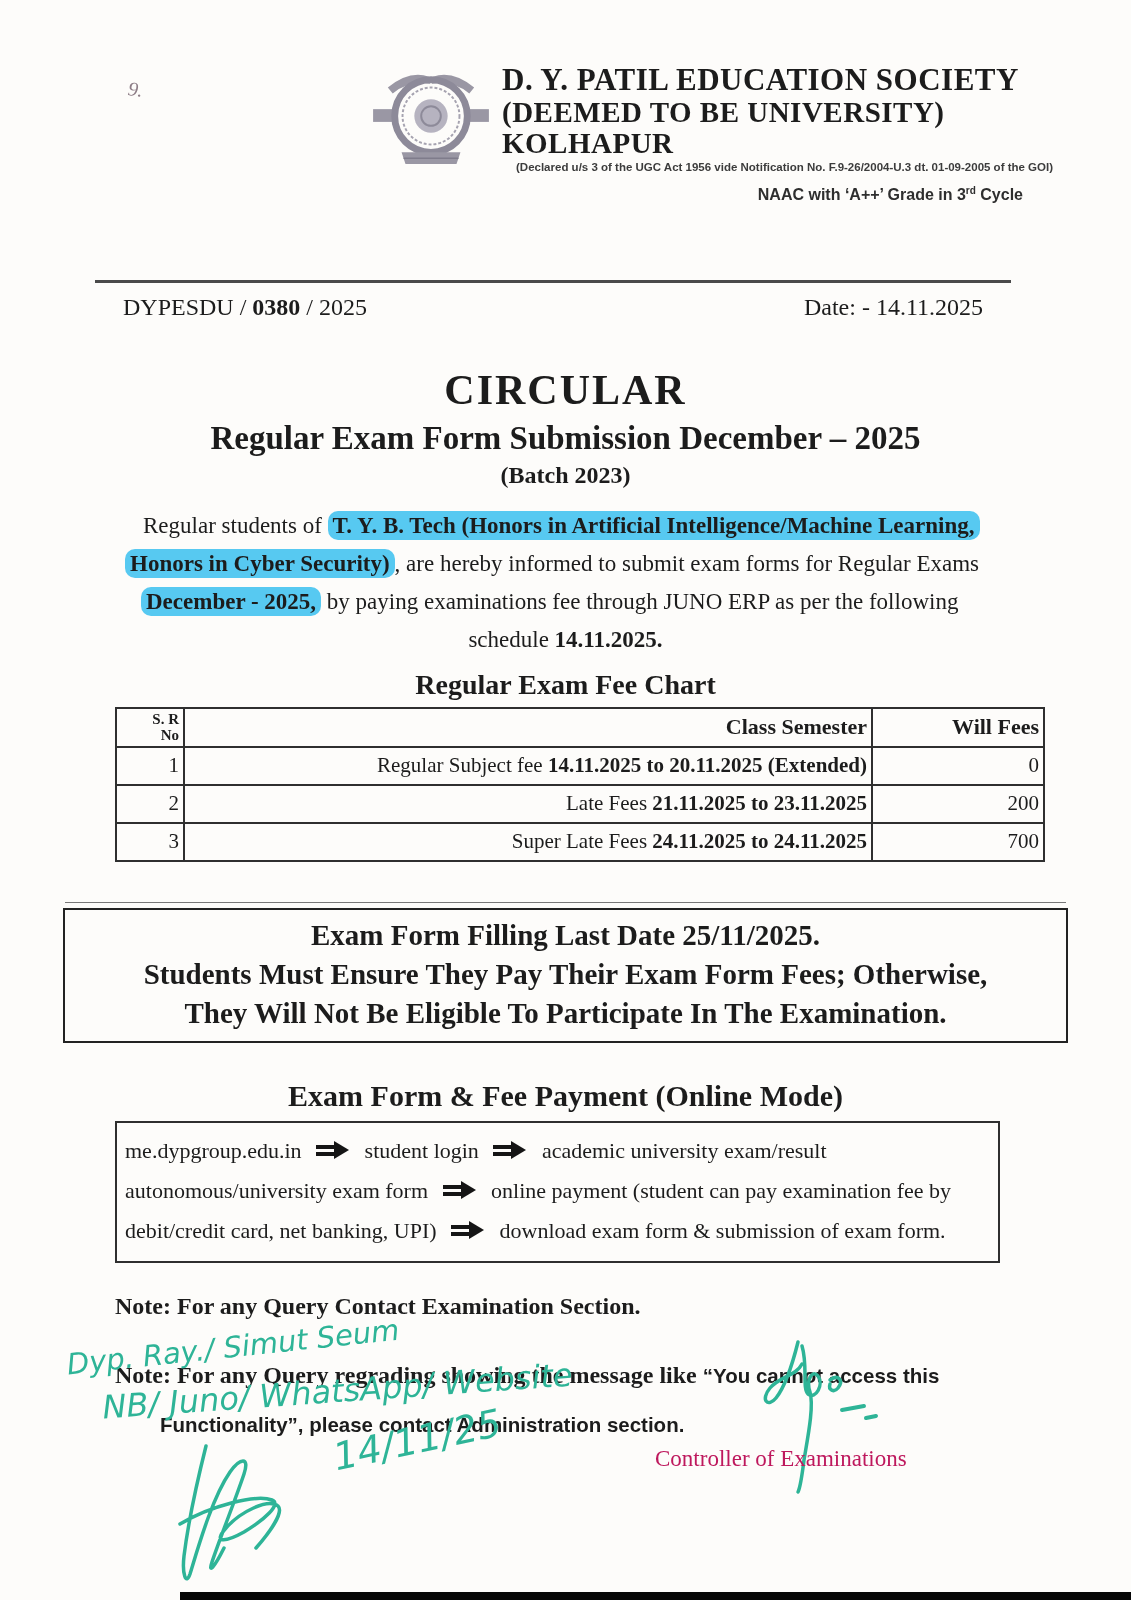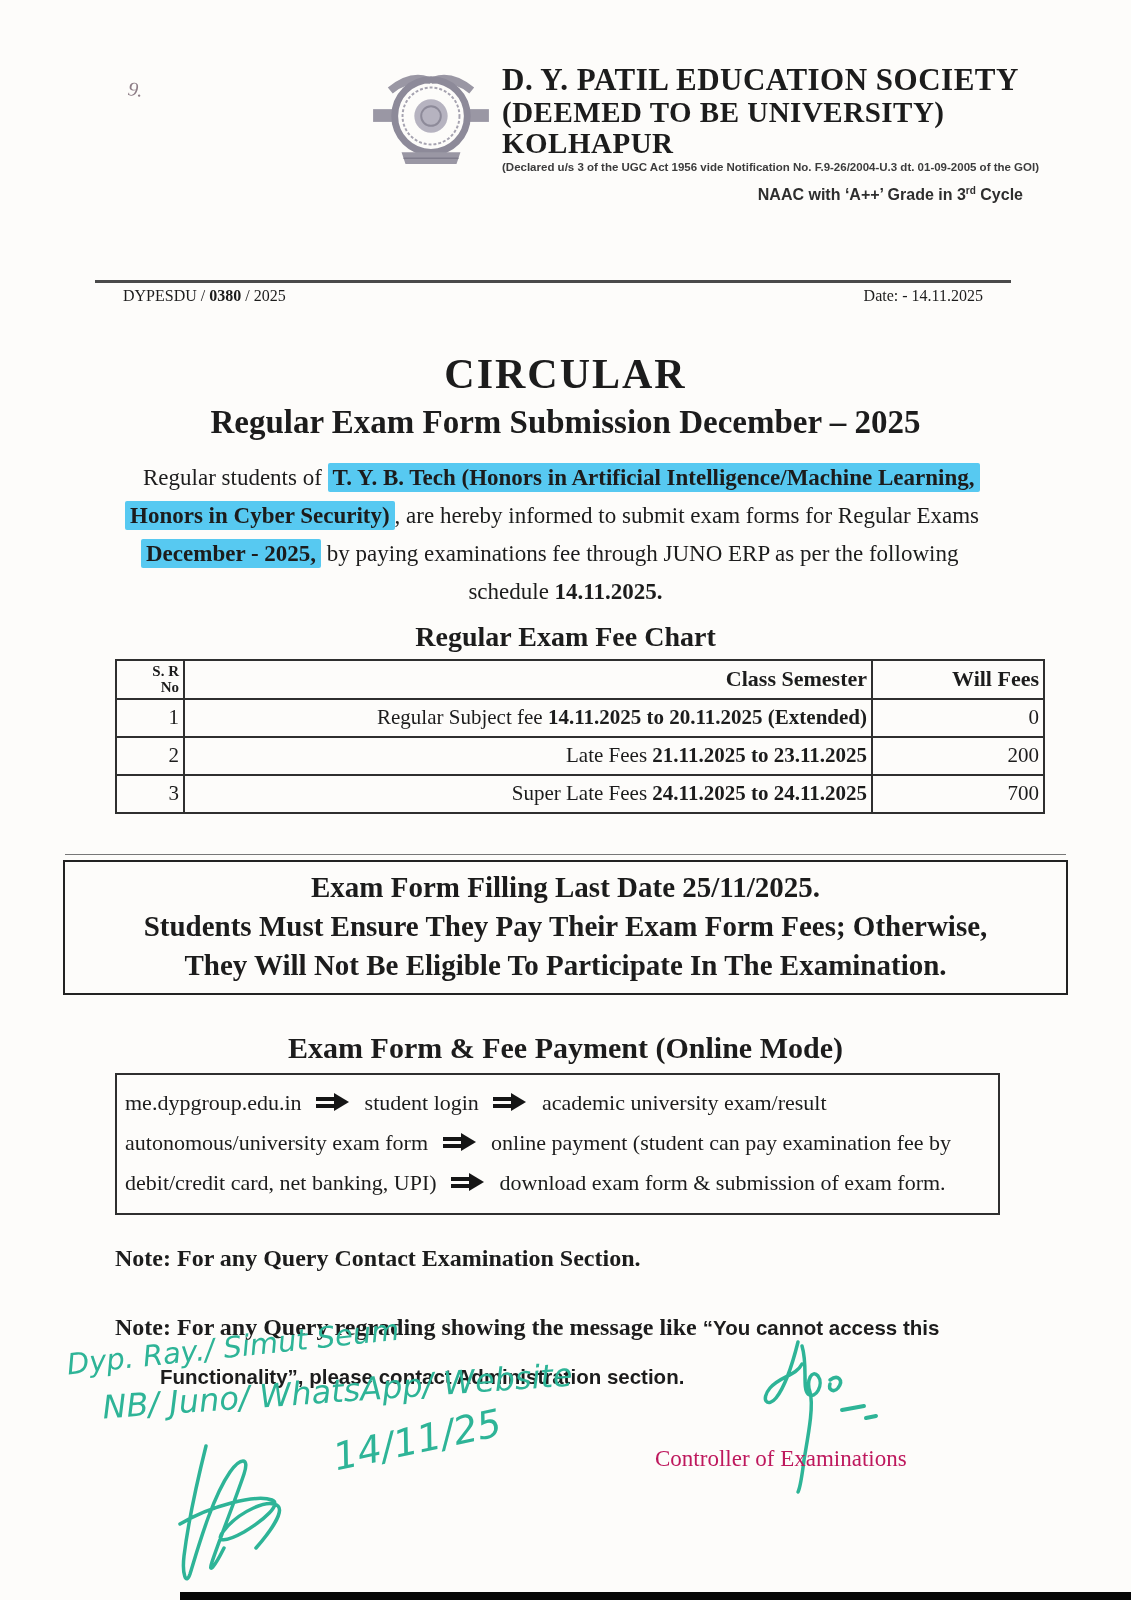--- a/index.html
+++ b/index.html
@@ -16,48 +16,48 @@
   
   .hw-mark{position:absolute;left:128px;top:78px;font-size:20px;color:#8d7d86;font-style:italic;transform:rotate(8deg);}
 
   
   .header{display:flex;margin:64px 60px 0 372px;gap:10px;}
   .logo{flex:0 0 120px;}
   .org-block{flex:1;line-height:1.06;}
   .org-name{font-size:31px;font-weight:600;letter-spacing:.5px;}
   .org-sub{font-size:29px;font-weight:600;letter-spacing:.5px;}
   .org-city{font-size:29px;font-weight:600;letter-spacing:.5px;}
-  .declaration{font-family:"Liberation Sans",sans-serif;font-size:11.5px;font-weight:600;color:#3c3c3c;margin-top:3px;white-space:nowrap;}
+  .declaration{font-family:"Liberation Sans",sans-serif;font-size:11.5px;font-weight:600;color:#3c3c3c;margin-top:3px;white-space:nowrap;margin-left:14px;}
   .naac{font-family:"Liberation Sans",sans-serif;font-size:16px;font-weight:700;color:#2e2e2e;text-align:right;margin-top:12px;padding-right:48px;}
   .naac sup{font-size:10px;}
 
   
   .ref-row{
     margin:76px 120px 0 95px;
     border-top:3px solid #4a4a4a;
     display:flex;justify-content:space-between;
-    padding:4px 28px 0 28px;
-    font-size:16px;
+    padding:11px 28px 0 28px;
+    font-size:24px;
   }
   .ref-num{font-weight:700;}
 
   
   .title-block{text-align:center;margin-top:46px;}
   .h-circular{font-size:42px;font-weight:700;letter-spacing:2px;line-height:46px;}
   .h-sub{font-size:33px;font-weight:700;margin-top:6px;line-height:38px;}
   .h-batch{font-size:24px;font-weight:700;margin-top:4px;line-height:28px;}
 
   
   .para{width:905px;margin:18px auto 0 auto;font-size:23px;line-height:38px;}
   .para .ln{white-space:nowrap;}
   .ln1{padding-left:30px;}
   .ln2{padding-left:12px;}
   .ln3{padding-left:28px;}
   .ln4{text-align:center;}
-  .hl{background:#57c9f1;font-weight:700;padding:2px 5px;border-radius:2px;margin-top:31px;}
+  .hl{background:#57c9f1;font-weight:700;padding:2px 5px;border-radius:10px;margin-top:31px;}
   .b{font-weight:700;}
 
   
   .fee-title{text-align:center;font-size:28px;font-weight:700;margin-top:10px;}
   table.fee{border-collapse:collapse;margin:6px 0 0 115px;}
   table.fee th,table.fee td{border:2px solid #2f2f2f;text-align:right;padding:2px 4px;}
   th.col-sr{width:58px;font-size:15px;font-weight:700;line-height:1.1;}
   th.col-class{width:678px;font-size:22px;font-weight:700;}
   th.col-fees{width:162px;font-size:22px;font-weight:700;}
   table.fee td{font-size:21px;height:32px;}
@@ -121,20 +121,21 @@
   </div>
 
   <div class="ref-row">
     <div><span>DYPESDU / </span><span class="ref-num">0380</span><span> / 2025</span></div>
     <div>Date: - 14.11.2025</div>
   </div>
 
   <div class="title-block">
     <div class="h-circular">CIRCULAR</div>
     <div class="h-sub">Regular Exam Form Submission December – 2025</div>
+    <div class="h-batch">(Batch 2023)</div>
   </div>
 
   <div class="para">
     <div class="ln ln1"><span>Regular students of </span><span class="hl">T. Y. B. Tech (Honors in Artificial Intelligence/Machine Learning,</span></div>
     <div class="ln ln2"><span class="hl">Honors in Cyber Security)</span><span>, are hereby informed to submit exam forms for Regular Exams</span></div>
     <div class="ln ln3"><span class="hl">December - 2025,</span><span> by paying examinations fee through JUNO ERP as per the following</span></div>
     <div class="ln ln4"><span>schedule </span><span class="b">14.11.2025.</span></div>
   </div>
 
   <div class="fee-title">Regular Exam Fee Chart</div>

